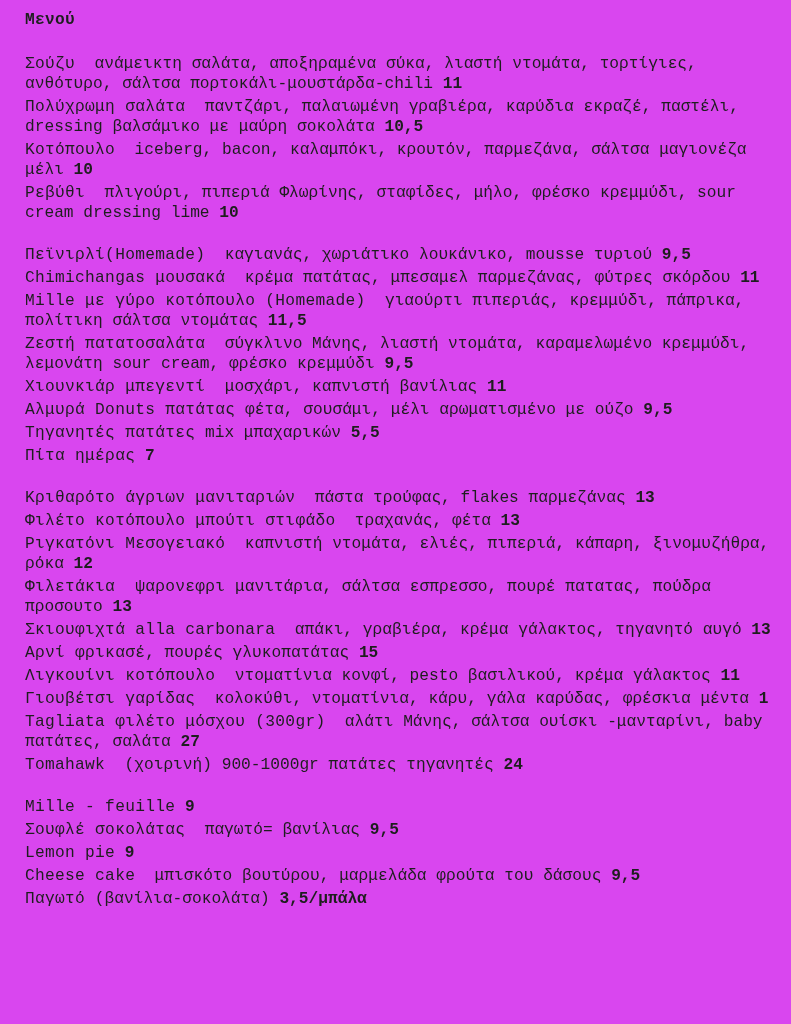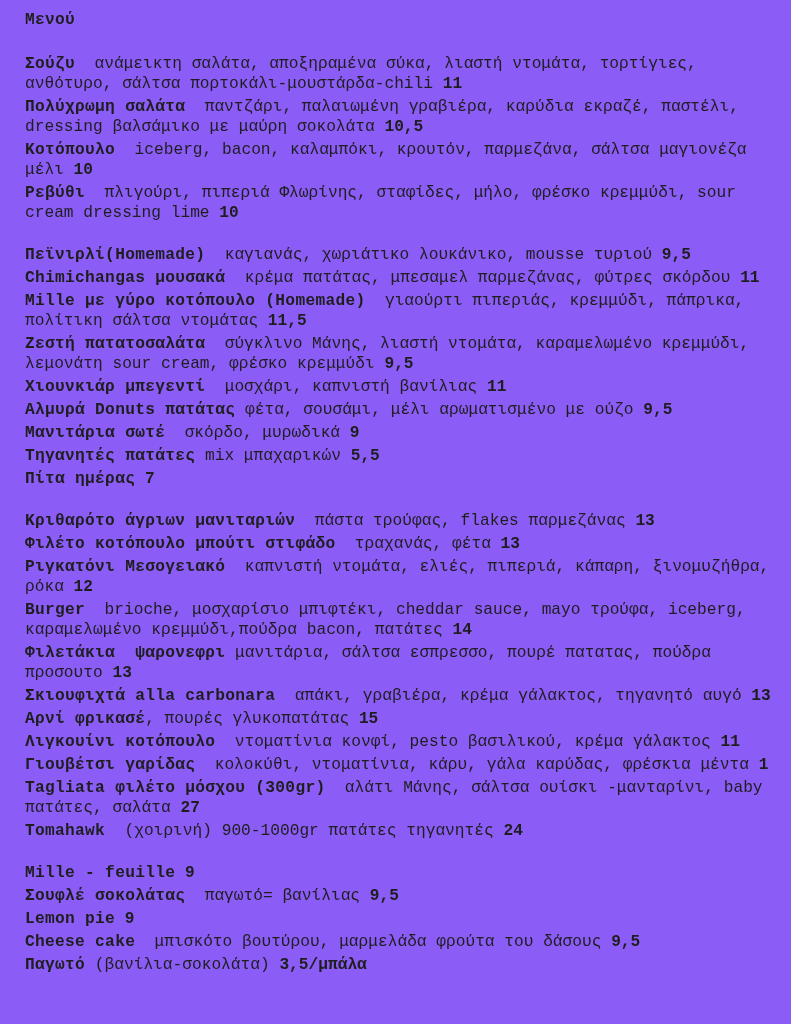--- a/index.html
+++ b/index.html
@@ -5,21 +5,21 @@
   html, body {
     margin: 0;
     padding: 0;
     background: #e9e9e7;
   }
   .page {
     position: relative;
     width: 791px;
     height: 1024px;
     margin: 0 auto;
-    background: #8b5cf6;
+    background: #d946ef;
     overflow: hidden;
     color: #1e1e1e;
     font-family: "Liberation Mono", "DejaVu Sans Mono", monospace;
     font-size: 16.2px;
     line-height: 20px;
     box-sizing: border-box;
     padding: 10px 0 0 25px;
   }
   .doc-title {
     font-size: 16.2px;
@@ -33,21 +33,21 @@
   }
   .menu-section:last-child {
     margin-bottom: 15px;
   }
   .menu-item {
     margin: 0 0 3px 0;
     white-space: pre-wrap;
     word-break: normal;
   }
   .item-name {
-    font-weight: bold;
+    font-weight: normal;
     letter-spacing: 0.3px;
   }
   .item-desc {
     font-weight: normal;
   }
   .item-price::before {
     content: "\00a0";
   }
   .item-price {
     font-weight: bold;
@@ -66,30 +66,28 @@
     <p class="menu-item"><b class="item-name">Ρεβύθι</b><span class="item-desc">  πλιγούρι, πιπεριά Φλωρίνης, σταφίδες, μήλο, φρέσκο κρεμμύδι, sour cream dressing lime</span><span class="item-price">10</span></p>
   </section>
 
   <section class="menu-section">
     <p class="menu-item"><b class="item-name">Πεϊνιρλί(Homemade)</b><span class="item-desc">  καγιανάς, χωριάτικο λουκάνικο, mousse τυριού</span><span class="item-price">9,5</span></p>
     <p class="menu-item"><b class="item-name">Chimichangas μουσακά</b><span class="item-desc">  κρέμα πατάτας, μπεσαμελ παρμεζάνας, φύτρες σκόρδου</span><span class="item-price">11</span></p>
     <p class="menu-item"><b class="item-name">Mille με γύρο κοτόπουλο (Homemade)</b><span class="item-desc">  γιαούρτι πιπεριάς, κρεμμύδι, πάπρικα, πολίτικη σάλτσα ντομάτας</span><span class="item-price">11,5</span></p>
     <p class="menu-item"><b class="item-name">Ζεστή πατατοσαλάτα</b><span class="item-desc">  σύγκλινο Μάνης, λιαστή ντομάτα, καραμελωμένο κρεμμύδι, λεμονάτη sour cream, φρέσκο κρεμμύδι</span><span class="item-price">9,5</span></p>
     <p class="menu-item"><b class="item-name">Χιουνκιάρ μπεγεντί</b><span class="item-desc">  μοσχάρι, καπνιστή βανίλιας</span><span class="item-price">11</span></p>
     <p class="menu-item"><b class="item-name">Αλμυρά Donuts πατάτας</b><span class="item-desc"> φέτα, σουσάμι, μέλι αρωματισμένο με ούζο</span><span class="item-price">9,5</span></p>
-    <p class="menu-item"><b class="item-name">Μανιτάρια σωτέ</b><span class="item-desc">  σκόρδο, μυρωδικά</span><span class="item-price">9</span></p>
     <p class="menu-item"><b class="item-name">Τηγανητές πατάτες</b><span class="item-desc"> mix μπαχαρικών</span><span class="item-price">5,5</span></p>
     <p class="menu-item"><b class="item-name">Πίτα ημέρας</b><span class="item-desc"></span><span class="item-price">7</span></p>
   </section>
 
   <section class="menu-section">
     <p class="menu-item"><b class="item-name">Κριθαρότο άγριων μανιταριών</b><span class="item-desc">  πάστα τρούφας, flakes παρμεζάνας</span><span class="item-price">13</span></p>
     <p class="menu-item"><b class="item-name">Φιλέτο κοτόπουλο μπούτι στιφάδο</b><span class="item-desc">  τραχανάς, φέτα</span><span class="item-price">13</span></p>
     <p class="menu-item"><b class="item-name">Ριγκατόνι Μεσογειακό</b><span class="item-desc">  καπνιστή ντομάτα, ελιές, πιπεριά, κάπαρη, ξινομυζήθρα, ρόκα</span><span class="item-price">12</span></p>
-    <p class="menu-item"><b class="item-name">Burger</b><span class="item-desc">  brioche, μοσχαρίσιο μπιφτέκι, cheddar sauce, mayo τρούφα, iceberg, καραμελωμένο κρεμμύδι,πούδρα bacon, πατάτες</span><span class="item-price">14</span></p>
     <p class="menu-item"><b class="item-name">Φιλετάκια  ψαρονεφρι</b><span class="item-desc"> μανιτάρια, σάλτσα εσπρεσσο, πουρέ πατατας, πούδρα προσουτο</span><span class="item-price">13</span></p>
     <p class="menu-item"><b class="item-name">Σκιουφιχτά alla carbonara</b><span class="item-desc">  απάκι, γραβιέρα, κρέμα γάλακτος, τηγανητό αυγό</span><span class="item-price">13</span></p>
     <p class="menu-item"><b class="item-name">Αρνί φρικασέ</b><span class="item-desc">, πουρές γλυκοπατάτας</span><span class="item-price">15</span></p>
     <p class="menu-item"><b class="item-name">Λιγκουίνι κοτόπουλο</b><span class="item-desc">  ντοματίνια κονφί, pesto βασιλικού, κρέμα γάλακτος</span><span class="item-price">11</span></p>
     <p class="menu-item"><b class="item-name">Γιουβέτσι γαρίδας</b><span class="item-desc">  κολοκύθι, ντοματίνια, κάρυ, γάλα καρύδας, φρέσκια μέντα</span><span class="item-price">1</span></p>
     <p class="menu-item"><b class="item-name">Tagliata φιλέτο μόσχου (300gr)</b><span class="item-desc">  αλάτι Μάνης, σάλτσα ουίσκι -μανταρίνι, baby πατάτες, σαλάτα</span><span class="item-price">27</span></p>
     <p class="menu-item"><b class="item-name">Tomahawk</b><span class="item-desc">  (χοιρινή) 900-1000gr πατάτες τηγανητές</span><span class="item-price">24</span></p>
   </section>
 
   <section class="menu-section">

